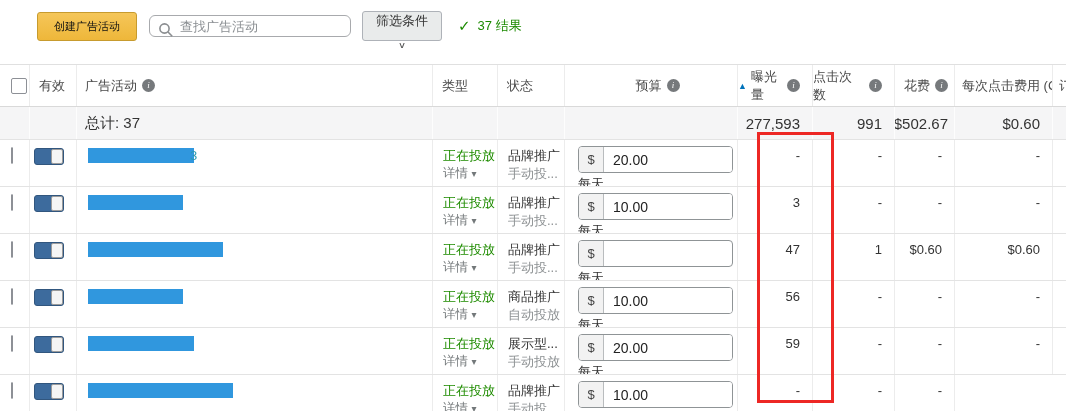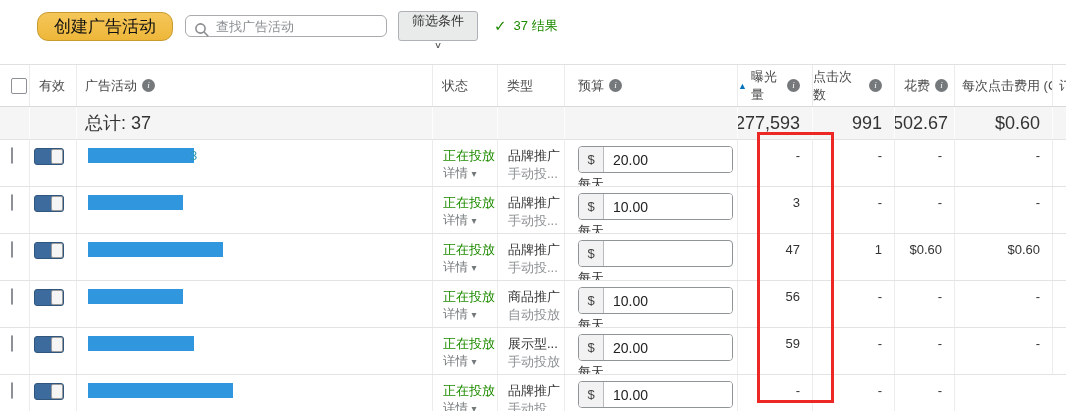--- a/index.html
+++ b/index.html
@@ -3,23 +3,23 @@
 <meta charset="utf-8">
 <style>
   * { margin:0; padding:0; box-sizing:border-box; }
   html,body { background:#fff; }
   body { font-family:"Liberation Sans","DejaVu Sans",sans-serif; color:#333; }
   #app { position:relative; width:1066px; height:411px; background:#fff; overflow:hidden; }
 
   
   .toolbar { position:absolute; left:0; top:0; width:1066px; height:52px;
              display:flex; align-items:center; }
-  .btn-create { margin-left:37px; height:29px; padding:0 16px; font-size:17px; color:#111;
+  .btn-create { margin-left:37px; height:29px; padding:0 16px; font-size:11px; color:#111;
                 background:linear-gradient(#f5c659,#eeb73a); border:1px solid #c79b2e;
-                border-radius:11px; cursor:pointer; font-family:inherit; }
+                border-radius:3px; cursor:pointer; font-family:inherit; }
   .search-wrap { position:relative; margin-left:12px; width:202px; height:22px; }
   .search-wrap input { width:100%; height:100%; border:1px solid #a8aaad; border-radius:6px;
                        padding:0 8px 0 30px; font-size:13px; color:#333; font-family:inherit; }
   .search-wrap input::placeholder { color:#8b8f93; }
   .search-icon { position:absolute; left:9px; top:7px; width:16px; height:16px; }
   .btn-filter { margin-left:11px; height:30px; padding:0 13px; font-size:13px; color:#333;
                 background:#e9ebeb; border:1px solid #aeb2b8; border-radius:3px; cursor:pointer;
                 display:flex; align-items:center; gap:9px; font-family:inherit;flex-direction:column; }
   .chev { font-size:11px; color:#555; transform:scaleY(.8); }
   .result-wrap { margin-left:16px; display:flex; align-items:center; gap:7px; }
@@ -36,21 +36,21 @@
   .thead .cell { display:flex; align-items:center; padding-top:0; font-size:13px; color:#4a4a4a; }
   .hpadl { padding-left:9px; }
   .num { justify-content:flex-end; padding-right:12px; }
   .info-ic { display:inline-block; width:13px; height:13px; margin-left:5px; border-radius:50%;
              background:#76797c; color:#fff; font-size:9px; line-height:13px; text-align:center;
              font-style:italic; font-family:"Liberation Serif",serif; flex:0 0 auto; }
   .sort-col { color:#0073bb; }
   .sort-arrow { color:#0073bb; font-size:9px; margin-right:4px; }
 
   .summary { height:33px; background:#f5f5f6; border-bottom:1px solid #e3e3e3; }
-  .summary .cell { display:flex; align-items:center; padding-top:0; font-size:18px; color:#333;
+  .summary .cell { display:flex; align-items:center; padding-top:0; font-size:15px; color:#333;
                    border-right:1px solid #fdfdfd; }
 
   .trow { height:47px; background:#fff; border-bottom:1px solid #e3e3e3; font-size:13px; }
 
   .checkbox { width:16px; height:16px; margin-left:11px; border:1px solid #8d9096;
               border-radius:2px; background:#fff; cursor:pointer; }
   .thead .checkbox { margin-top:0; }
 
   .toggle { position:relative; width:30px; height:17px; margin-left:4px; background:#3d6b9d;
             border:1px solid #31567e; border-radius:3px; cursor:pointer; }
@@ -114,26 +114,26 @@
         <span class="checkbox"></span>
       </div>
       <div class="cell hpadl">
         <span>有效</span>
       </div>
       <div class="cell" style="padding-left:8px;">
         <span>广告活动</span>
         <span class="info-ic">i</span>
       </div>
       <div class="cell hpadl">
+        <span>类型</span>
+      </div>
+      <div class="cell hpadl">
         <span>状态</span>
       </div>
-      <div class="cell hpadl">
-        <span>类型</span>
-      </div>
-      <div class="cell" style="padding-left:13px;">
+      <div class="cell" style="padding-left:13px;justify-content:center;">
         <span>预算</span>
         <span class="info-ic">i</span>
       </div>
       <div class="cell num sort-col">
         <span class="sort-arrow">▲</span>
         <span>曝光量</span>
         <span class="info-ic">i</span>
       </div>
       <div class="cell num">
         <span>点击次数</span>

